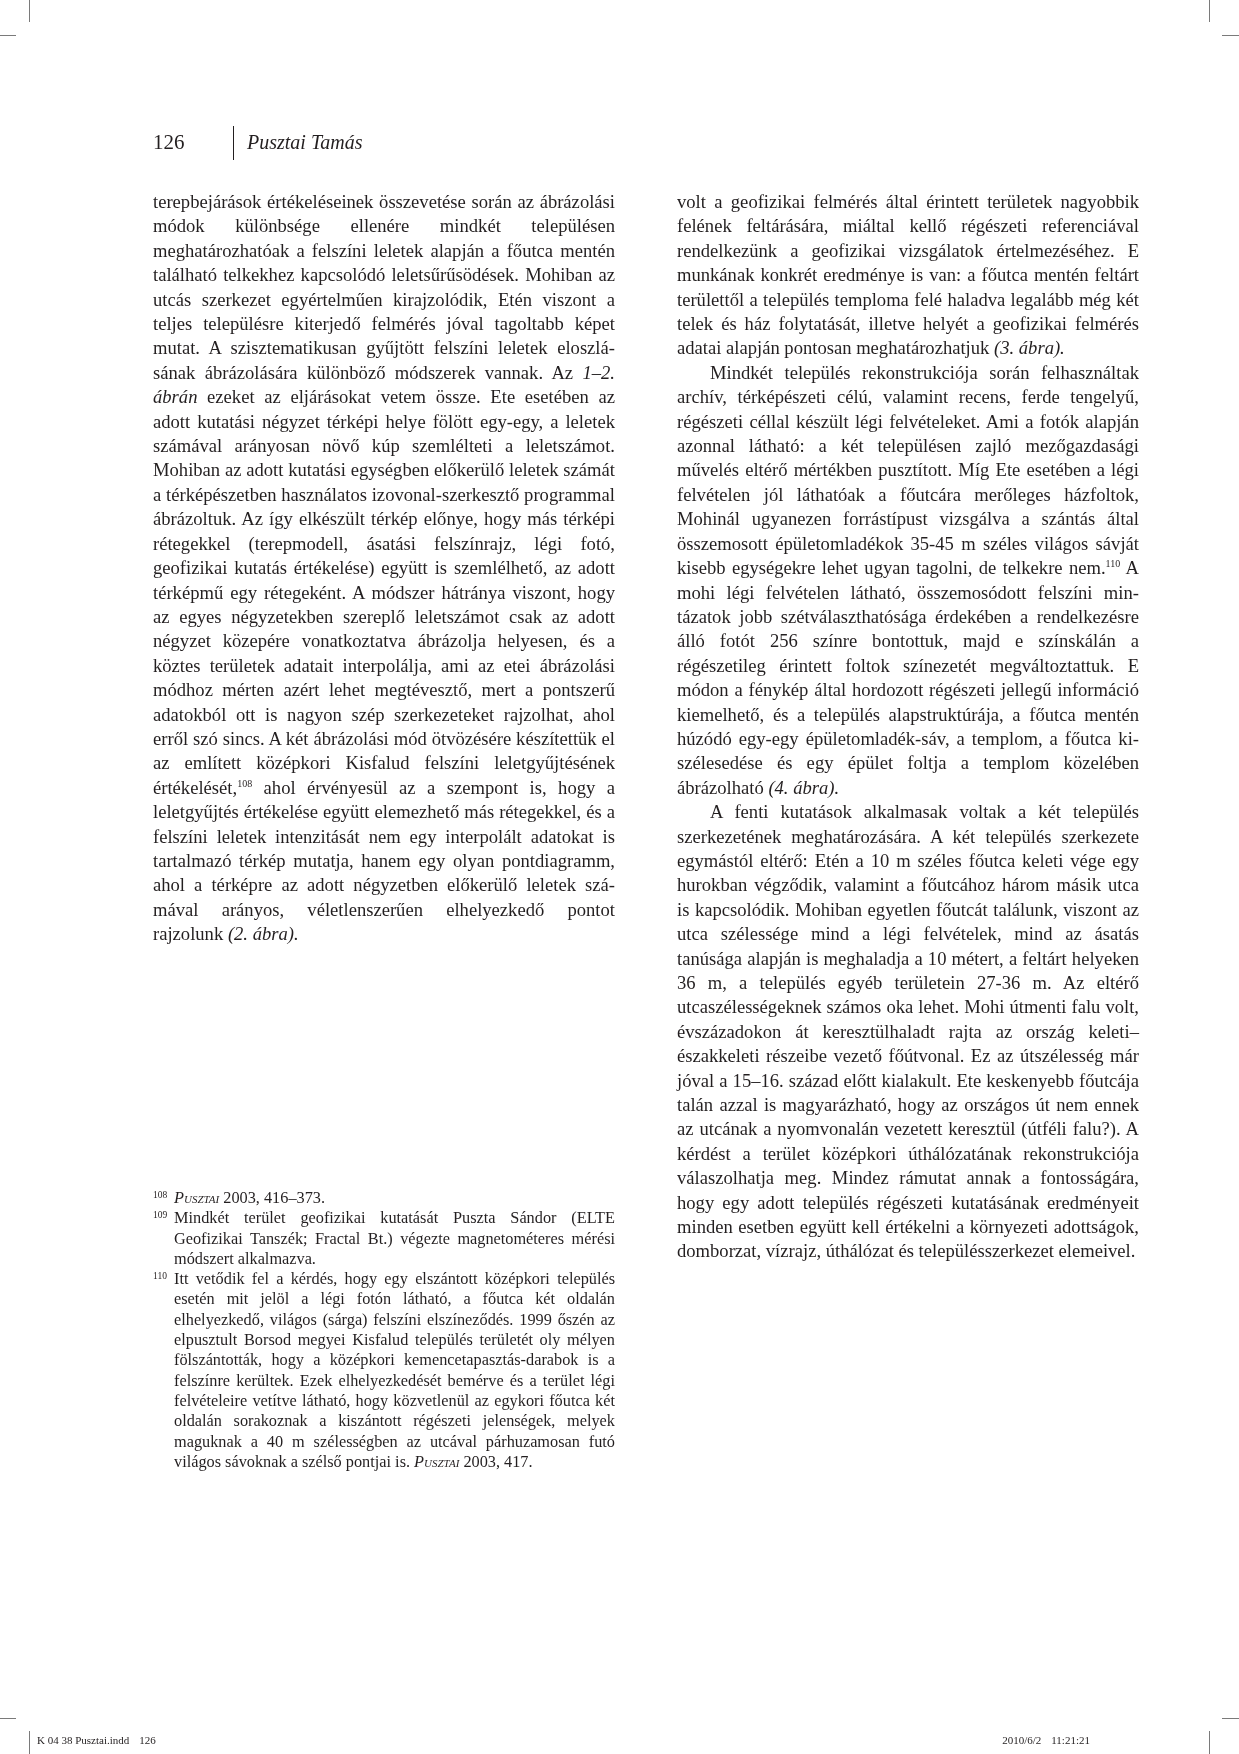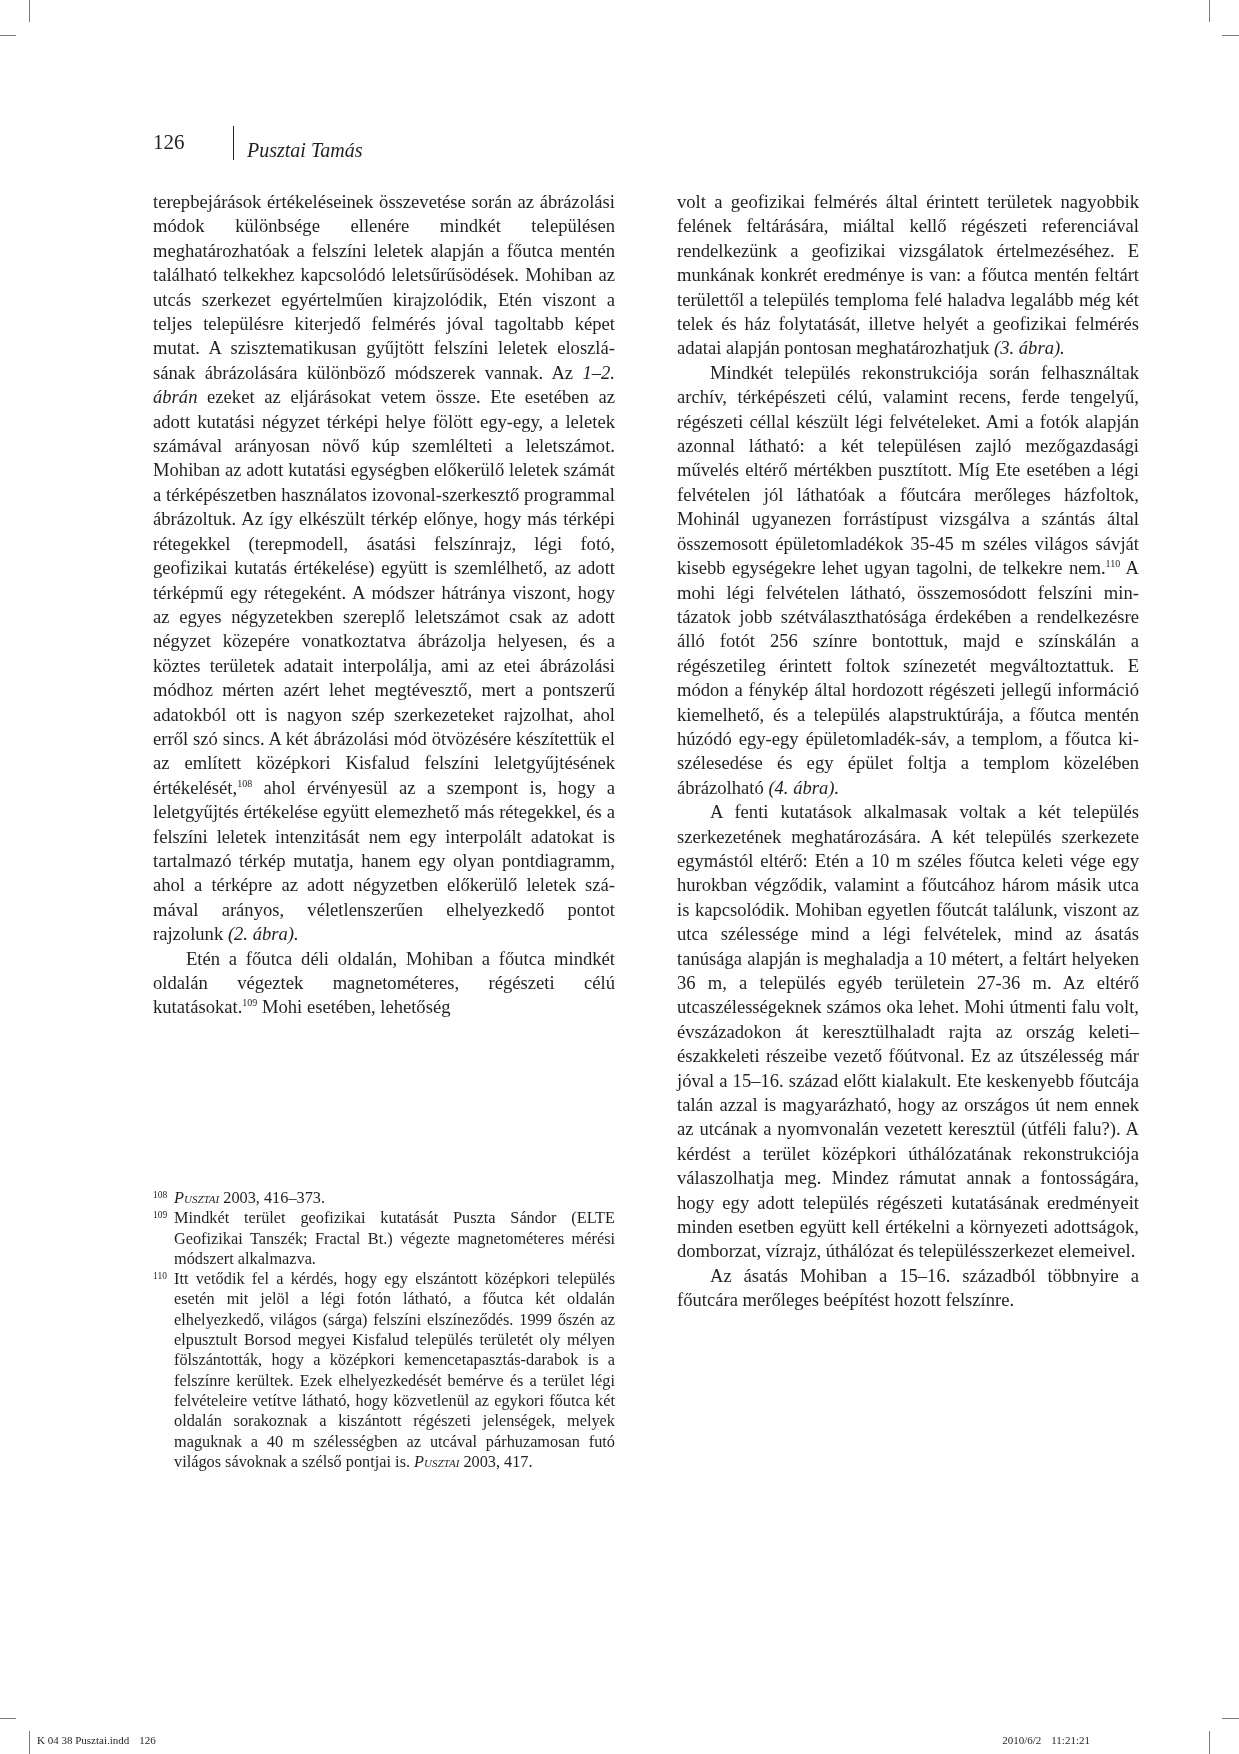--- a/index.html
+++ b/index.html
@@ -1,21 +1,21 @@
 <!DOCTYPE html>
 <html><head>
 <meta charset="utf-8">
 <style>
   html, body { margin: 0; padding: 0; background: #ffffff; }
   body { width: 1239px; height: 1754px; position: relative; overflow: hidden; color: #231f20; }
   .crop { position: absolute; background: #7a7a7a; }
   .running-head { position: absolute; top: 126px; left: 153px; height: 34px; width: 500px; font-family: "Liberation Serif", "DejaVu Serif", serif; }
   .pagenum { position: absolute; left: 0; top: 4px; font-size: 21px; line-height: 24px; }
   .head-rule { position: absolute; left: 80px; top: 0; width: 1px; height: 34px; background: #231f20; }
-  .author { position: absolute; left: 94px; top: 12px; font-size: 20px; line-height: 24px; font-style: italic; }
+  .author { position: absolute; left: 94px; top: 4px; font-size: 20px; line-height: 24px; font-style: italic; }
   .col { position: absolute; top: 190px; width: 462px; font-family: "Liberation Serif", "DejaVu Serif", serif; font-size: 18.6px; line-height: 24.4px; text-align: justify; hyphens: manual; }
   .col-left { left: 153px; }
   .col-right { left: 677px; top: 190px; }
   .col p { margin: 0; }
   .col p.indent { text-indent: 33px; }
   em { font-style: italic; }
   sup { font-size: 10px; line-height: 0; vertical-align: 7px; }
   .footnotes { position: absolute; left: 153px; top: 1188px; width: 462px; font-family: "Liberation Serif", "DejaVu Serif", serif; font-size: 16.3px; line-height: 20.3px; text-align: justify; }
   .fn { position: relative; padding-left: 21px; margin: 0; }
   .fn-num { position: absolute; left: 0; top: 0; font-size: 9.5px; line-height: 14px; }
@@ -38,30 +38,28 @@
 <div class="crop" style="left:1209px; top:1731px; width:1px; height:23px;"></div>
 
 <div class="running-head">
   <span class="pagenum">126</span>
   <span class="head-rule"></span>
   <span class="author">Pusztai Tamás</span>
 </div>
 
 <div class="col col-left">
   <p><span>terepbejárások értékeléseinek összevetése során az ábrázolási módok különbsége ellenére mindkét te­lepülésen meghatározhatóak a felszíni leletek alap­ján a főutca mentén található telkekhez kapcsolódó leletsűrűsödések. Mohiban az utcás szerkezet egy­értelműen kirajzolódik, Etén viszont a teljes telepü­lésre kiterjedő felmérés jóval tagoltabb képet mutat. A szisztematikusan gyűjtött felszíni leletek eloszlá­sának ábrázolására különböző módszerek vannak. Az </span><em>1–2. ábrán</em><span> ezeket az eljárásokat vetem össze. Ete esetében az adott kutatási négyzet térképi helye fölött egy-egy, a leletek számával arányosan növő kúp szemlélteti a leletszámot. Mohiban az adott kutatási egységben előkerülő leletek számát a tér­képészetben használatos izovonal-szerkesztő prog­rammal ábrázoltuk. Az így elkészült térkép előnye, hogy más térképi rétegekkel (terepmodell, ásatási felszínrajz, légi fotó, geofizikai kutatás értékelése) együtt is szemlélhető, az adott térképmű egy réte­geként. A módszer hátránya viszont, hogy az egyes négyzetekben szereplő leletszámot csak az adott négyzet közepére vonatkoztatva ábrázolja helye­sen, és a köztes területek adatait interpolálja, ami az etei ábrázolási módhoz mérten azért lehet meg­tévesztő, mert a pontszerű adatokból ott is nagyon szép szerkezeteket rajzolhat, ahol erről szó sincs. A két ábrázolási mód ötvözésére készítettük el az említett középkori Kisfalud felszíni leletgyűjtésé­nek értékelését,</span><sup>108</sup><span> ahol érvényesül az a szempont is, hogy a leletgyűjtés értékelése együtt elemezhe­tő más rétegekkel, és a felszíni leletek intenzitását nem egy interpolált adatokat is tartalmazó térkép mutatja, hanem egy olyan pontdiagramm, ahol a térképre az adott négyzetben előkerülő leletek szá­mával arányos, véletlenszerűen elhelyezkedő pon­tot rajzolunk </span><em>(2. ábra).</em></p>
-  <p class="indent"><span>Etén a főutca déli oldalán, Mohiban a főutca mindkét oldalán végeztek magnetométeres, régé­szeti célú kutatásokat.</span><sup>109</sup><span> Mohi esetében, lehetőség</span></p>
 </div>
 
 <div class="footnotes">
   <p class="fn"><span class="fn-num">108</span><span class="sc">Pusztai</span><span> 2003, 416–373.</span></p>
   <p class="fn"><span class="fn-num">109</span><span>Mindkét terület geofizikai kutatását Puszta Sándor (ELTE Geofizikai Tanszék; Fractal Bt.) végezte magneto­méteres mérési módszert alkalmazva.</span></p>
   <p class="fn"><span class="fn-num">110</span><span>Itt vetődik fel a kérdés, hogy egy elszántott középkori település esetén mit jelöl a légi fotón látható, a főutca két oldalán elhelyezkedő, világos (sárga) felszíni elszínező­dés. 1999 őszén az elpusztult Borsod megyei Kisfalud te­lepülés területét oly mélyen fölszántották, hogy a közép­kori kemencetapasztás-darabok is a felszínre kerültek. Ezek elhelyezkedését bemérve és a terület légi felvéte­leire vetítve látható, hogy közvetlenül az egykori főutca két oldalán sorakoznak a kiszántott régészeti jelenségek, melyek maguknak a 40 m szélességben az utcával pár­huzamosan futó világos sávoknak a szélső pontjai is. </span><span class="sc">Pusztai</span><span> 2003, 417.</span></p>
 </div>
 
 <div class="col col-right">
   <p><span>volt a geofizikai felmérés által érintett területek na­gyobbik felének feltárására, miáltal kellő régészeti referenciával rendelkezünk a geofizikai vizsgálatok értelmezéséhez. E munkának konkrét eredménye is van: a főutca mentén feltárt területtől a település temploma felé haladva legalább még két telek és ház folytatását, illetve helyét a geofizikai felmérés adatai alapján pontosan meghatározhatjuk </span><em>(3. ábra).</em></p>
   <p class="indent"><span>Mindkét település rekonstrukciója során fel­használtak archív, térképészeti célú, valamint re­cens, ferde tengelyű, régészeti céllal készült légi felvételeket. Ami a fotók alapján azonnal látható: a két településen zajló mezőgazdasági művelés el­térő mértékben pusztított. Míg Ete esetében a légi felvételen jól láthatóak a főutcára merőleges ház­foltok, Mohinál ugyanezen forrástípust vizsgál­va a szántás által összemosott épületomladékok 35-45 m széles világos sávját kisebb egységekre lehet ugyan tagolni, de telkekre nem.</span><sup>110</sup><span> A mohi légi felvételen látható, összemosódott felszíni min­tázatok jobb szétválaszthatósága érdekében a ren­delkezésre álló fotót 256 színre bontottuk, majd e színskálán a régészetileg érintett foltok színezetét megváltoztattuk. E módon a fénykép által hordo­zott régészeti jellegű információ kiemelhető, és a település alapstruktúrája, a főutca mentén húzódó egy-egy épületomladék-sáv, a templom, a főutca ki­szélesedése és egy épület foltja a templom közelé­ben ábrázolható </span><em>(4. ábra).</em></p>
   <p class="indent">A fenti kutatások alkalmasak voltak a két te­lepülés szerkezetének meghatározására. A két te­lepülés szerkezete egymástól eltérő: Etén a 10 m széles főutca keleti vége egy hurokban végződik, valamint a főutcához három másik utca is kapcso­lódik. Mohiban egyetlen főutcát találunk, viszont az utca szélessége mind a légi felvételek, mind az ásatás tanúsága alapján is meghaladja a 10 métert, a feltárt helyeken 36 m, a település egyéb terüle­tein 27-36 m. Az eltérő utcaszélességeknek számos oka lehet. Mohi útmenti falu volt, évszázadokon át keresztülhaladt rajta az ország keleti–északkeleti részeibe vezető főútvonal. Ez az útszélesség már jóval a 15–16. század előtt kialakult. Ete keskenyebb főutcája talán azzal is magyarázható, hogy az or­szágos út nem ennek az utcának a nyomvonalán vezetett keresztül (útféli falu?). A kérdést a terület középkori úthálózatának rekonstrukciója válaszol­hatja meg. Mindez rámutat annak a fontosságára, hogy egy adott település régészeti kutatásának eredményeit minden esetben együtt kell értékelni a környezeti adottságok, domborzat, vízrajz, úthá­lózat és településszerkezet elemeivel.</p>
-  <p class="indent">Az ásatás Mohiban a 15–16. századból többnyi­re a főutcára merőleges beépítést hozott felszínre.</p>
 </div>
 
 <div class="slug slug-left"><span>K 04 38 Pusztai.indd</span><span class="slug-gap"></span><span>126</span></div>
 <div class="slug slug-right" style="left:1090px; transform: translateX(-100%); text-align: right;"><span>2010/6/2</span><span class="slug-gap"></span><span>11:21:21</span></div>
 
 </body></html>

